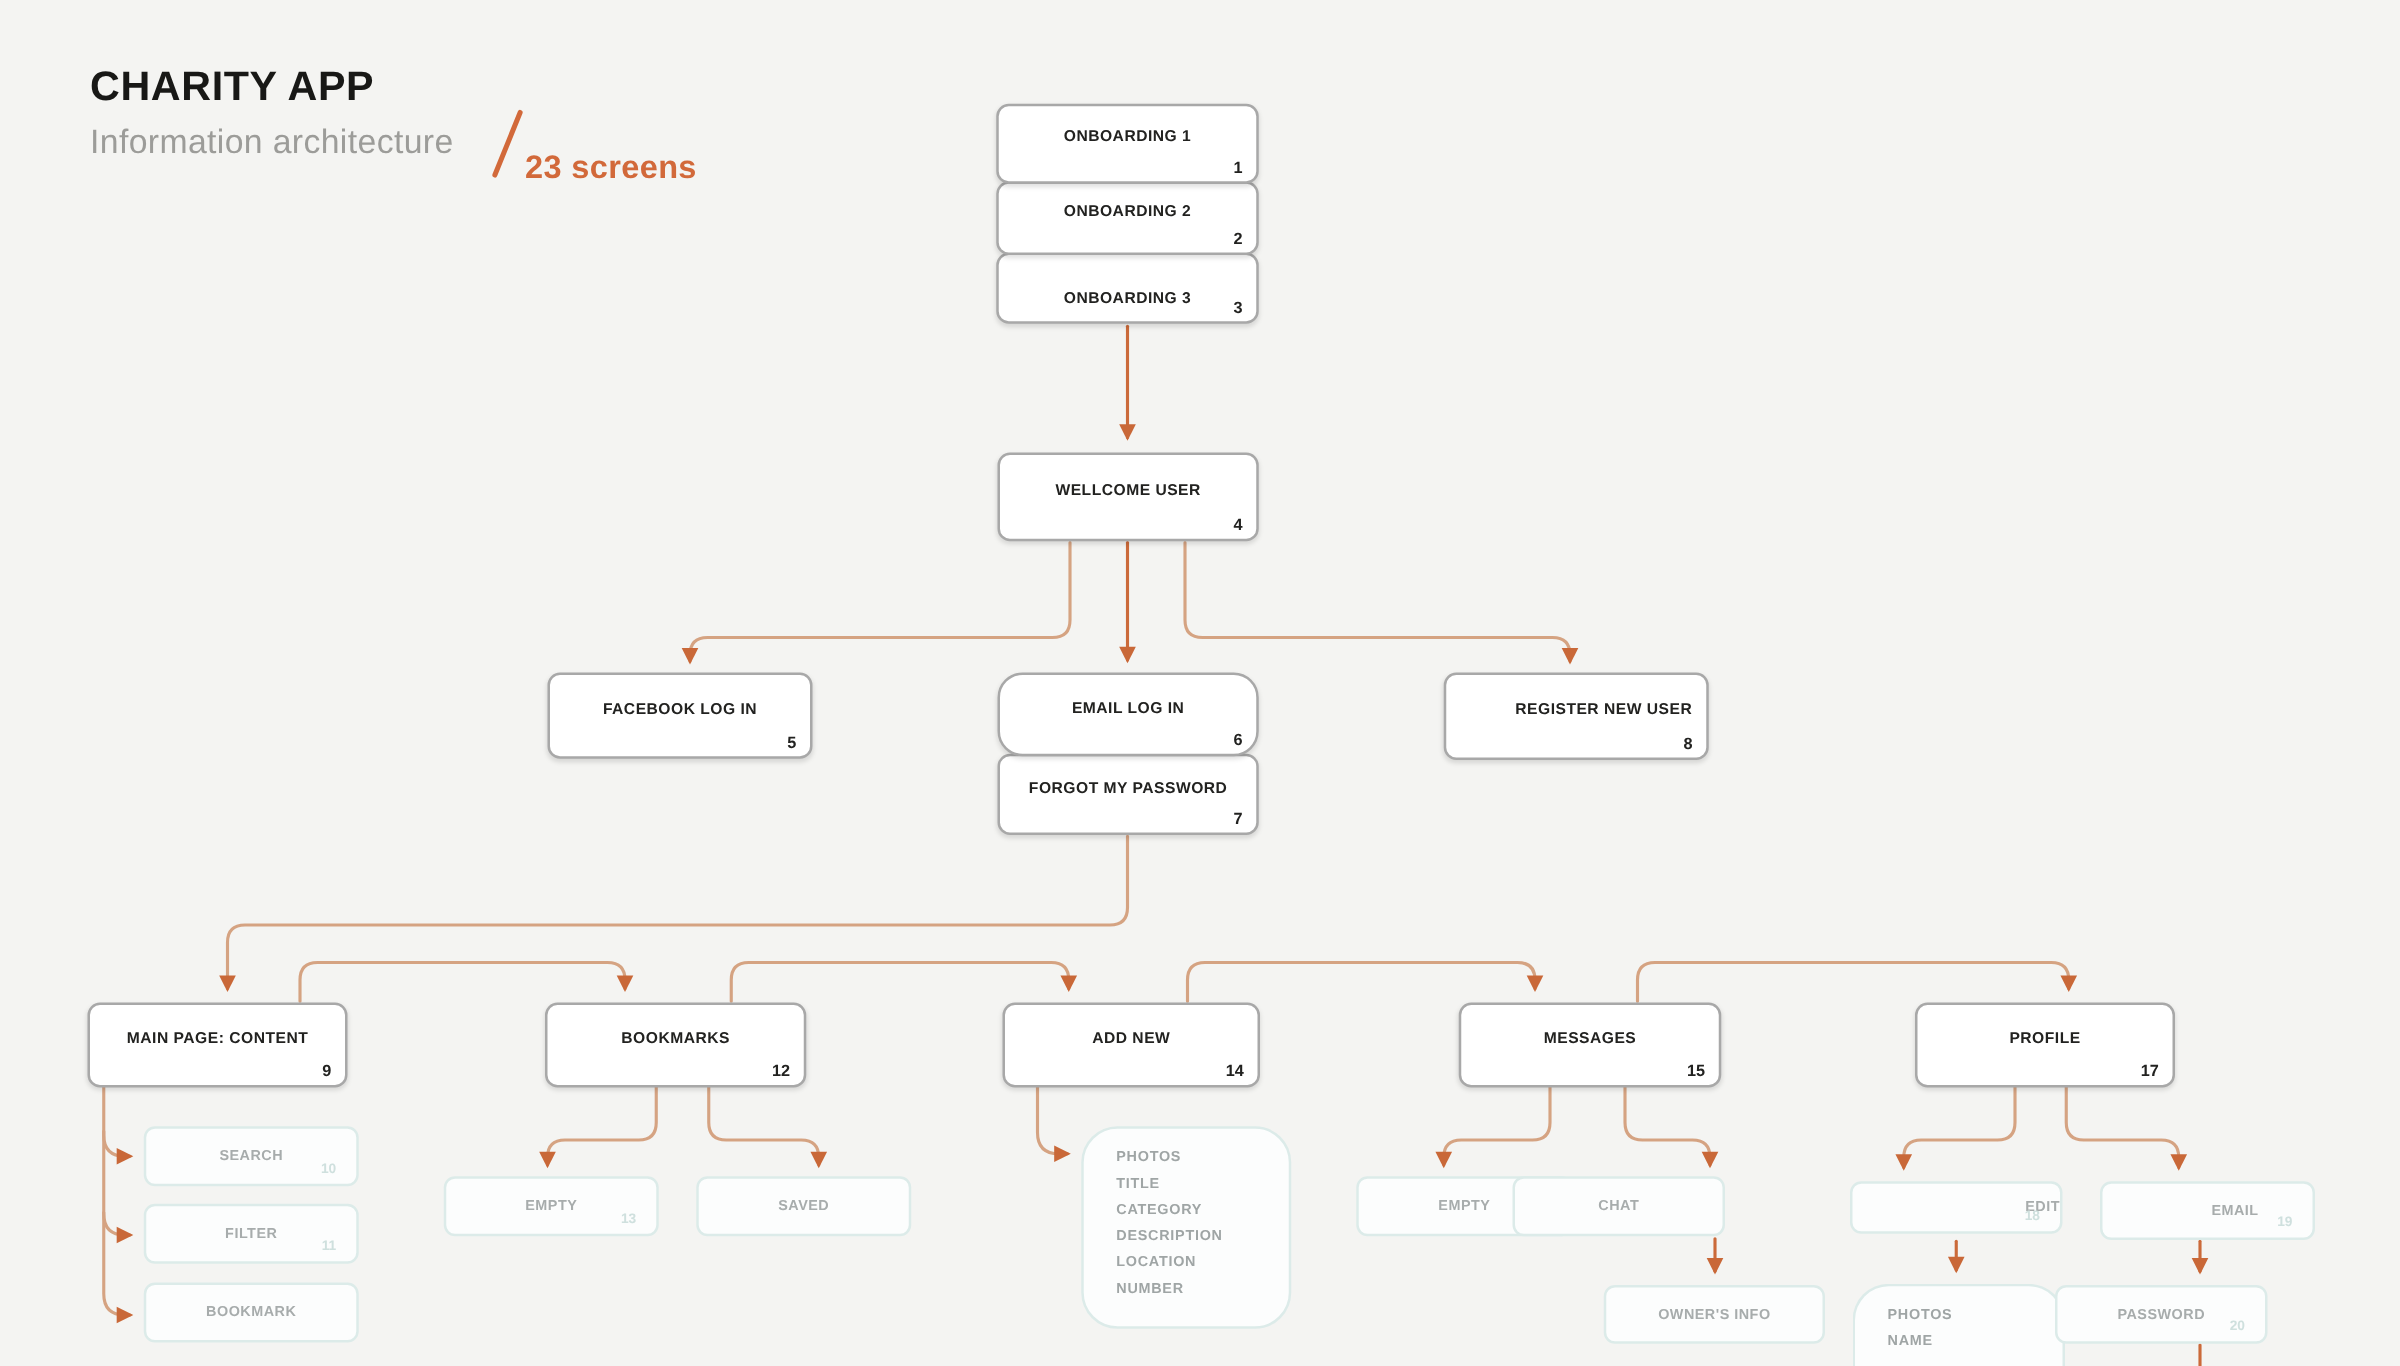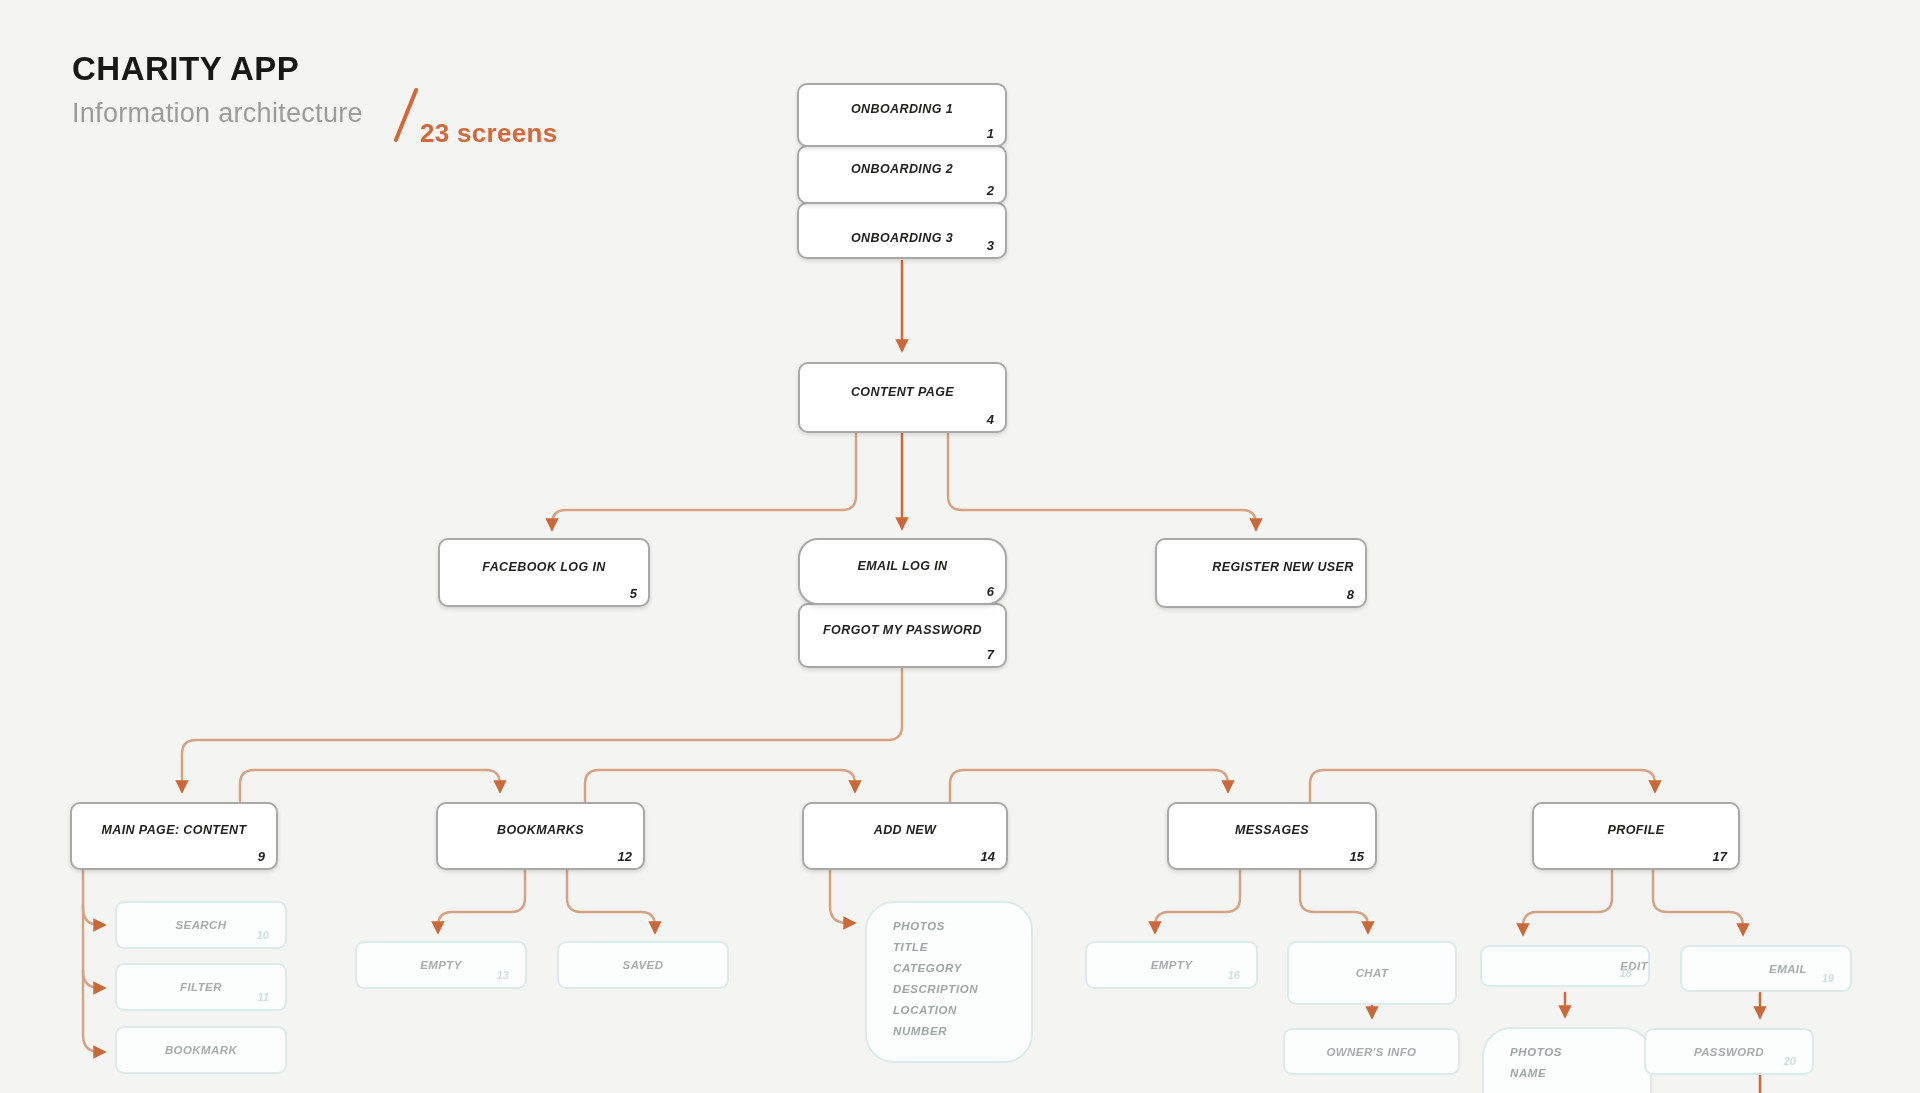--- a/index.html
+++ b/index.html
@@ -23,21 +23,21 @@
     position:absolute;left:404px;top:86px;width:4px;height:58px;
     background:#d2693a;border-radius:2px;transform:rotate(22deg);
   }
   .count{
     position:absolute;left:420px;top:118px;
     font-size:26px;font-weight:bold;color:#d2693a;letter-spacing:.3px;
   }
   
   .node{
     position:absolute;box-sizing:border-box;border-radius:10px;
-    display:flex;align-items:center;justify-content:center;font-style:italic;
+    display:flex;align-items:center;justify-content:center;
   }
   .node-primary{
     background:#ffffff;border:2px solid #a8a8a8;
     box-shadow:0 2px 4px rgba(0,0,0,.13);
   }
   .node-primary .label{
     font-size:12.5px;font-weight:bold;color:#222220;letter-spacing:.4px;
     padding-bottom:12px;text-align:center;
   }
   .node-primary .num{
@@ -124,21 +124,21 @@
 <div class="node node-primary" style="left:797px;top:145px;width:210px;height:59px;z-index:2;">
   <span class="label">ONBOARDING 2</span>
   <span class="num">2</span>
 </div>
 <div class="node node-primary" style="left:797px;top:202px;width:210px;height:57px;z-index:1;align-items:flex-end;">
   <span class="label">ONBOARDING 3</span>
   <span class="num">3</span>
 </div>
 
 <div class="node node-primary" style="left:798px;top:362px;width:209px;height:71px;">
-  <span class="label">CONTENT PAGE</span>
+  <span class="label">WELLCOME USER</span>
   <span class="num">4</span>
 </div>
 
 <div class="node node-primary" style="left:438px;top:538px;width:212px;height:69px;">
   <span class="label">FACEBOOK LOG IN</span>
   <span class="num">5</span>
 </div>
 <div class="node node-primary" style="left:798px;top:538px;width:209px;height:67px;z-index:2;border-radius:20px;">
   <span class="label">EMAIL LOG IN</span>
   <span class="num">6</span>
@@ -203,21 +203,21 @@
     <div>DESCRIPTION</div>
     <div>LOCATION</div>
     <div>NUMBER</div>
   </div>
 </div>
 
 <div class="node node-secondary" style="left:1085px;top:941px;width:173px;height:48px;">
   <span class="label">EMPTY</span>
   <span class="num">16</span>
 </div>
-<div class="node node-secondary" style="left:1287px;top:941px;width:170px;height:64px;">
+<div class="node node-secondary" style="left:1210px;top:941px;width:170px;height:48px;">
   <span class="label">CHAT</span>
   <span class="num"></span>
 </div>
 <div class="node node-secondary" style="left:1283px;top:1028px;width:177px;height:47px;">
   <span class="label">OWNER'S INFO</span>
   <span class="num"></span>
 </div>
 
 <div class="node node-secondary" style="left:1480px;top:945px;width:170px;height:42px;justify-content:flex-end;">
   <span class="label">EDIT</span>

